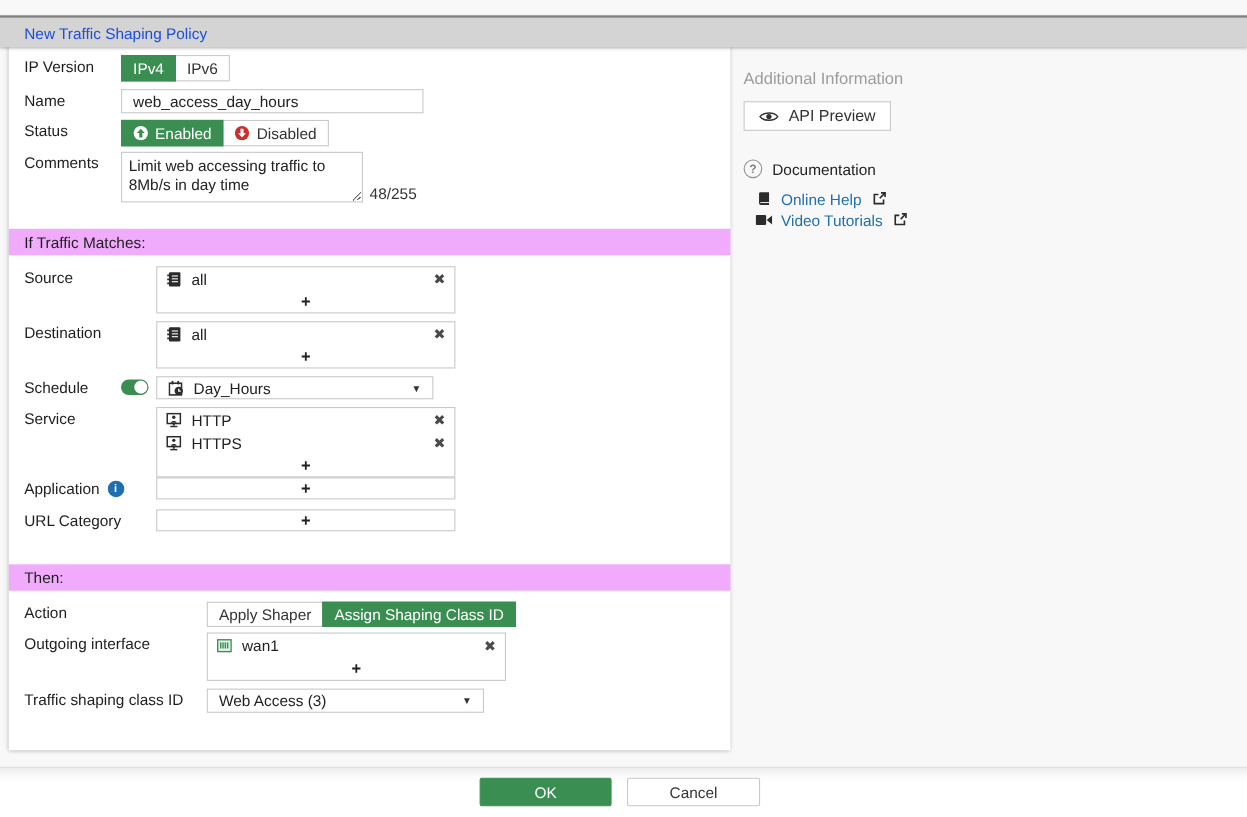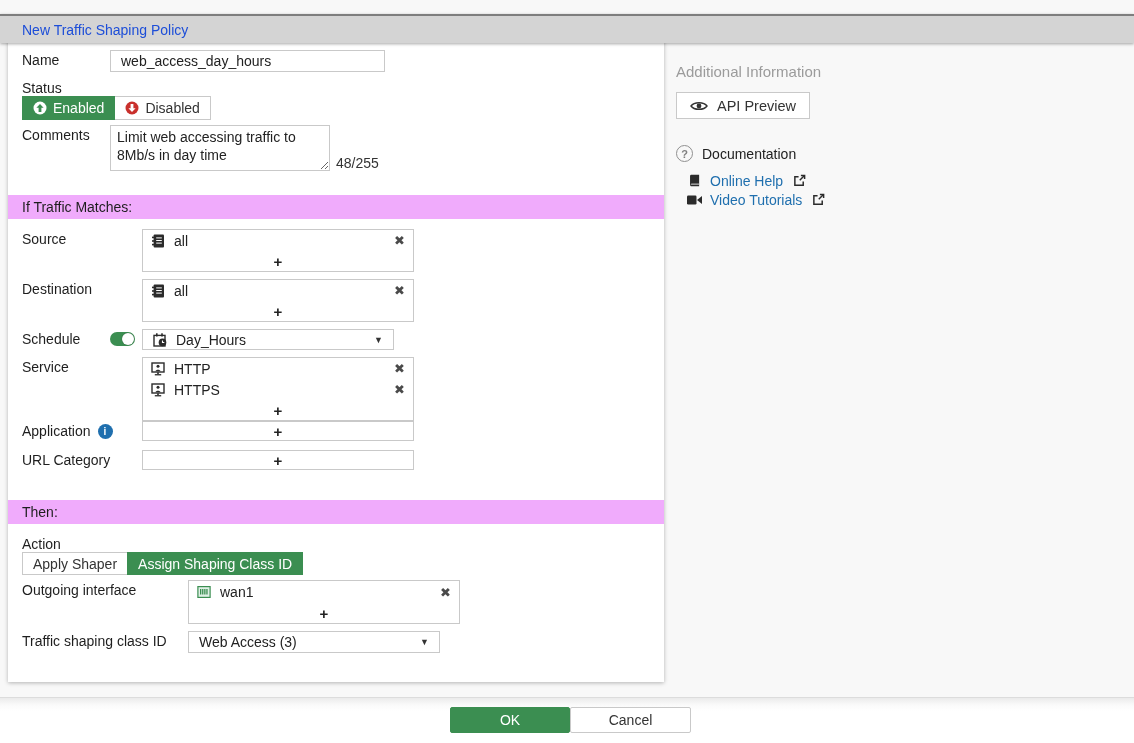--- a/index.html
+++ b/index.html
@@ -28,21 +28,21 @@
     position:absolute;left:8px;top:38px;width:656px;height:644px;
     background:#fff;box-shadow:0 1px 4px rgba(0,0,0,.28);
     padding-top:12px;z-index:2;
   }
   .row{display:flex;align-items:flex-start;padding-left:14px;}
   .row .label{color:#1e1e1e;padding-top:2px;flex:none;}
   .lbl-top{width:88px;}
   .lbl-mid{width:120px;}
   .lbl-then{width:166px;}
 
-  .mb7{margin-bottom:7px;} .mb6{margin-bottom:6px;} .mb5{margin-bottom:5px;flex-direction:column;}
+  .mb7{margin-bottom:7px;} .mb6{margin-bottom:6px;} .mb5{margin-bottom:5px;}
   .mb8{} .mb9{margin-bottom:9px;} .mb10{margin-bottom:10px;}
   .mb24{margin-bottom:24px;} .mb30{margin-bottom:30px;}
 
   .section-band{
     height:24px;background:#f0abfc;display:flex;align-items:center;
     padding-left:14px;color:#1e1e1e;
   }
 
   
   .segmented{display:inline-flex;}
@@ -129,36 +129,43 @@
   
   .footer{
     position:absolute;left:0;top:697px;width:100%;height:46px;
     background:linear-gradient(180deg,#ebebeb 0,#fafafa 7px,#fff 13px);
     border-top:1px solid #dcdcdc;z-index:2;
   }
   .btn{
     position:absolute;top:9px;height:26px;font:inherit;cursor:pointer;border-radius:2px;
     display:flex;align-items:center;justify-content:center;
   }
-  .btn-ok{left:450px;width:120px;background:var(--green);border:1px solid var(--green);color:#fff;}
+  .btn-ok{left:436px;width:120px;background:var(--green);border:1px solid var(--green);color:#fff;}
   .btn-cancel{left:570px;width:121px;background:#fff;border:1px solid var(--border);color:#333;}
 
   svg{display:block;}
 </style>
 </head>
 <body>
 
 <div class="page">
 
   <div class="titlebar">
     <span>New Traffic Shaping Policy</span>
   </div>
 
   <div class="panel">
 
+    <div class="row mb7">
+      <div class="label lbl-top">IP Version</div>
+      <div class="segmented">
+        <button class="seg selected">IPv4</button>
+        <button class="seg">IPv6</button>
+      </div>
+    </div>
 
     <div class="row mb6">
       <div class="label lbl-top">Name</div>
       <input class="text-input" type="text" value="web_access_day_hours" style="">
     </div>
 
     <div class="row mb5">
       <div class="label lbl-top">Status</div>
       <div class="segmented">
         <button class="seg selected">

